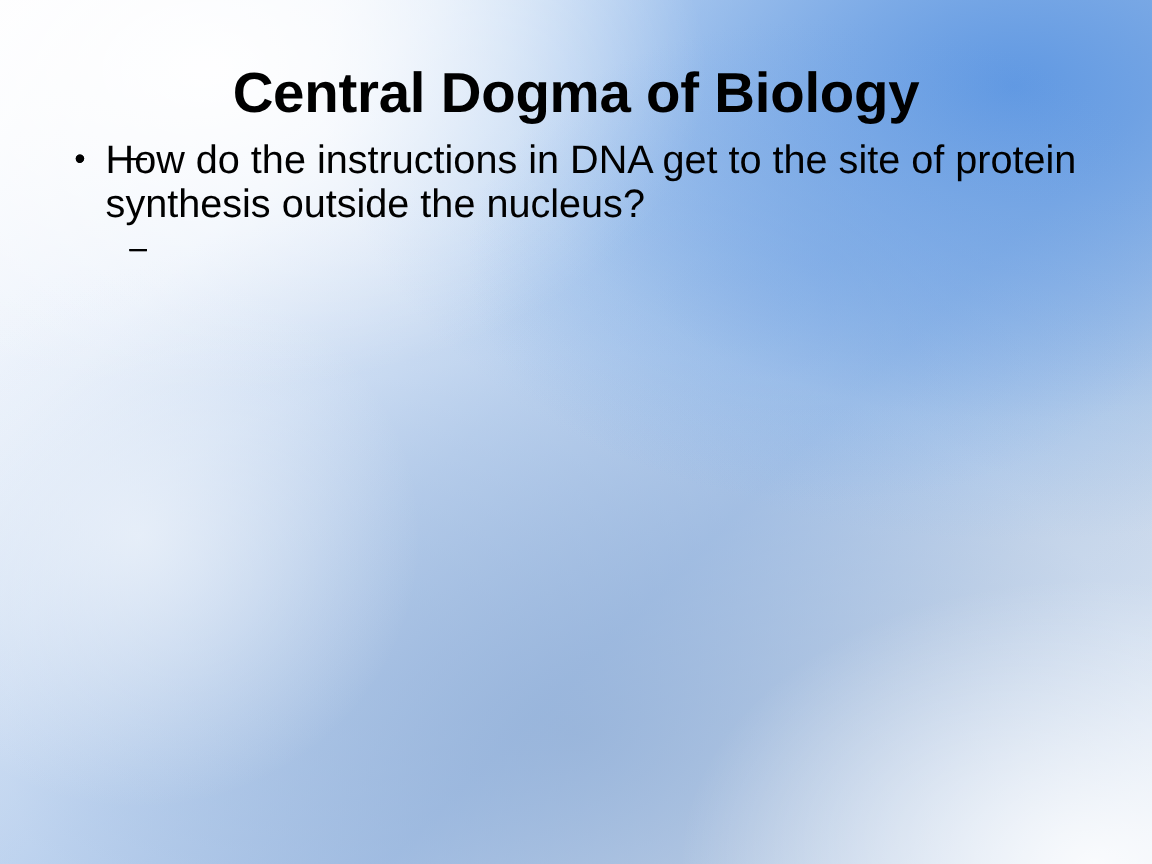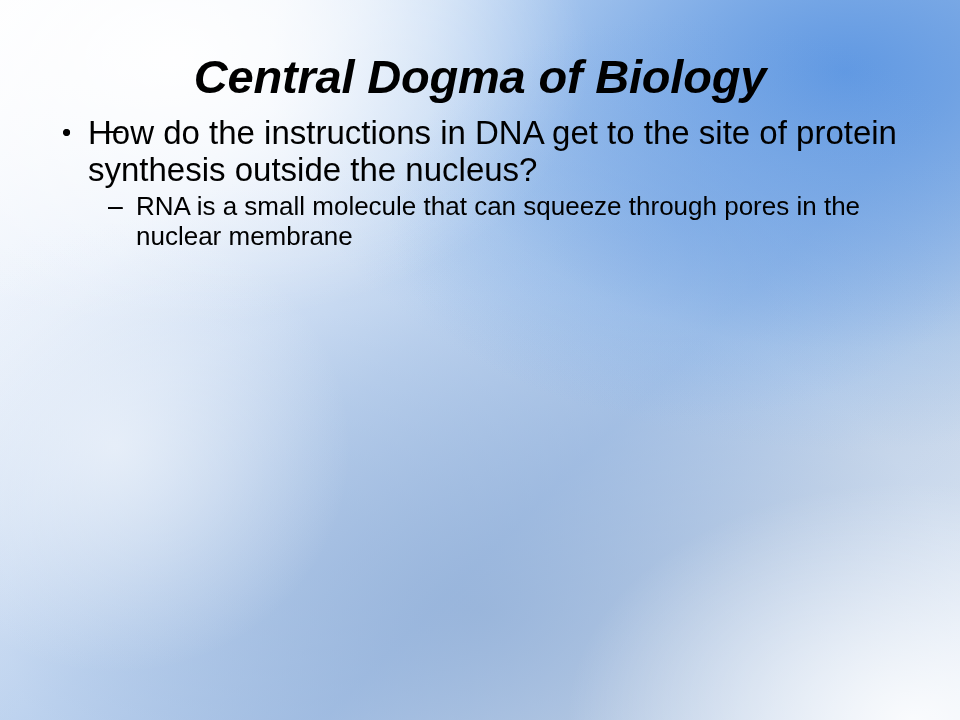--- a/index.html
+++ b/index.html
@@ -40,21 +40,20 @@
   }
   .slide-title {
     margin: 0;
     padding: 52px 30px 6px 30px;
     text-align: center;
     font-size: 47px;
     font-weight: bold;
     color: #000000;
     letter-spacing: -0.2px;
     line-height: 1.05;
-    font-style: italic;
   }
   .body-list {
     margin: 8px 0 0 0;
     padding: 0 30px 0 52px;
     list-style: none;
   }
   .lvl1 {
     position: relative;
     font-size: 33px;
     color: #000;
@@ -119,20 +118,19 @@
         </div>
         <div class="sub-group">
           <div class="lvl2">
             <span class="dash">–</span>
           </div>
           <div class="lvl2">
             <span class="dash">–</span>
           </div>
           <div class="lvl2">
             <span class="dash">–</span>
-            <span>RNA is a small molecule that can squeeze through pores in the nuclear membrane</span>
           </div>
         </div>
       </div>
 
     </div>
   </div>
 </div>
 
 </body></html>

